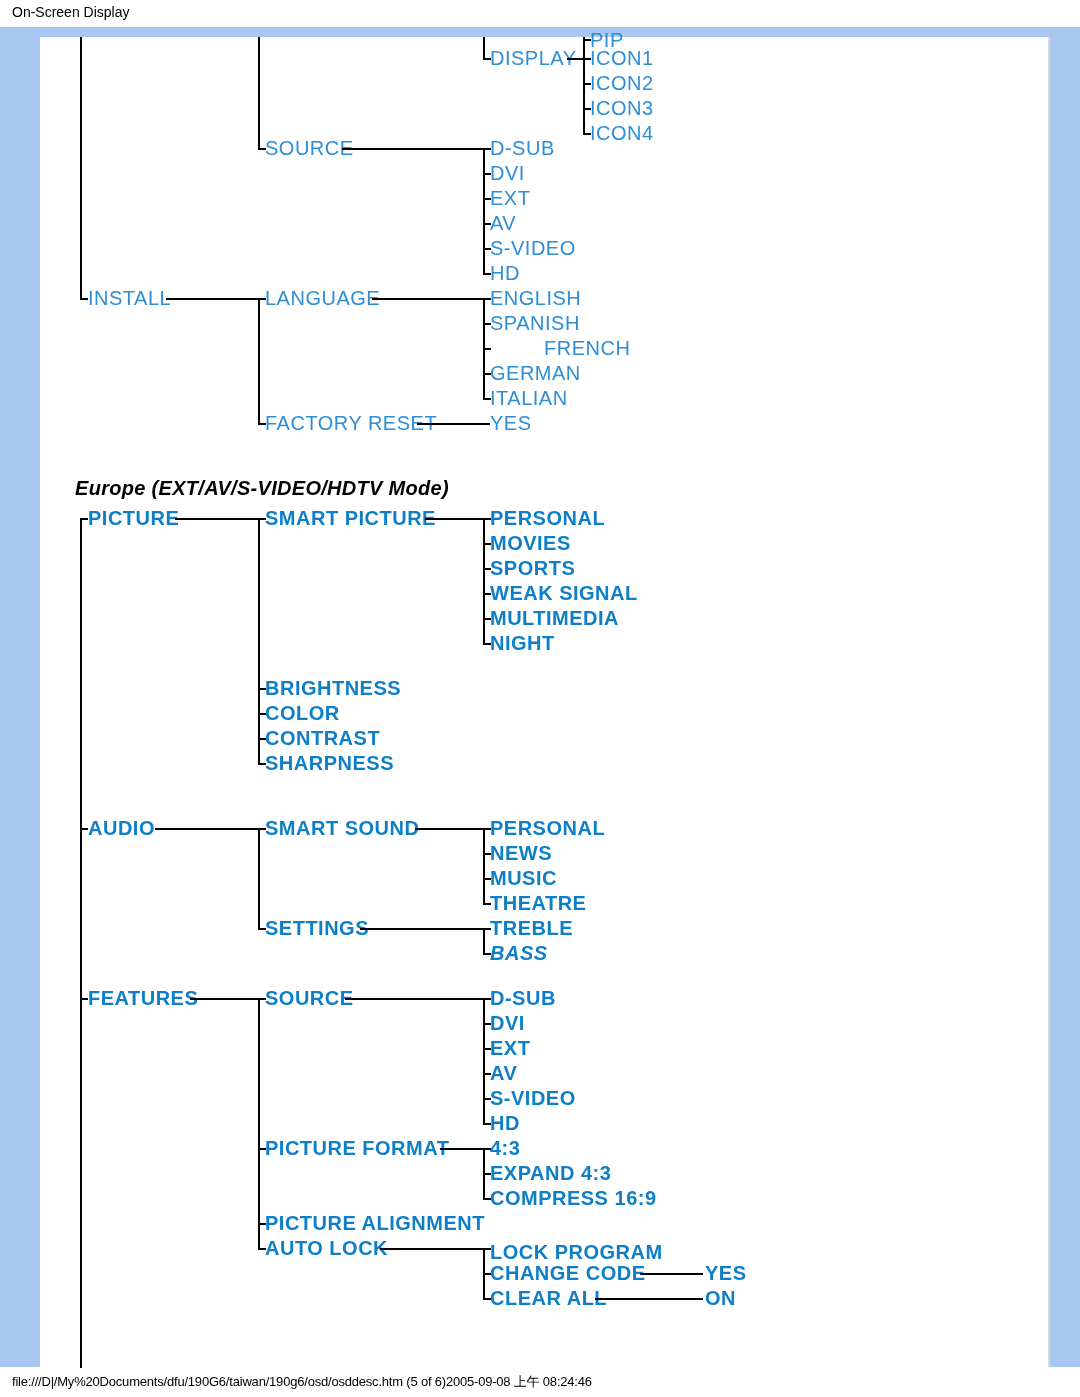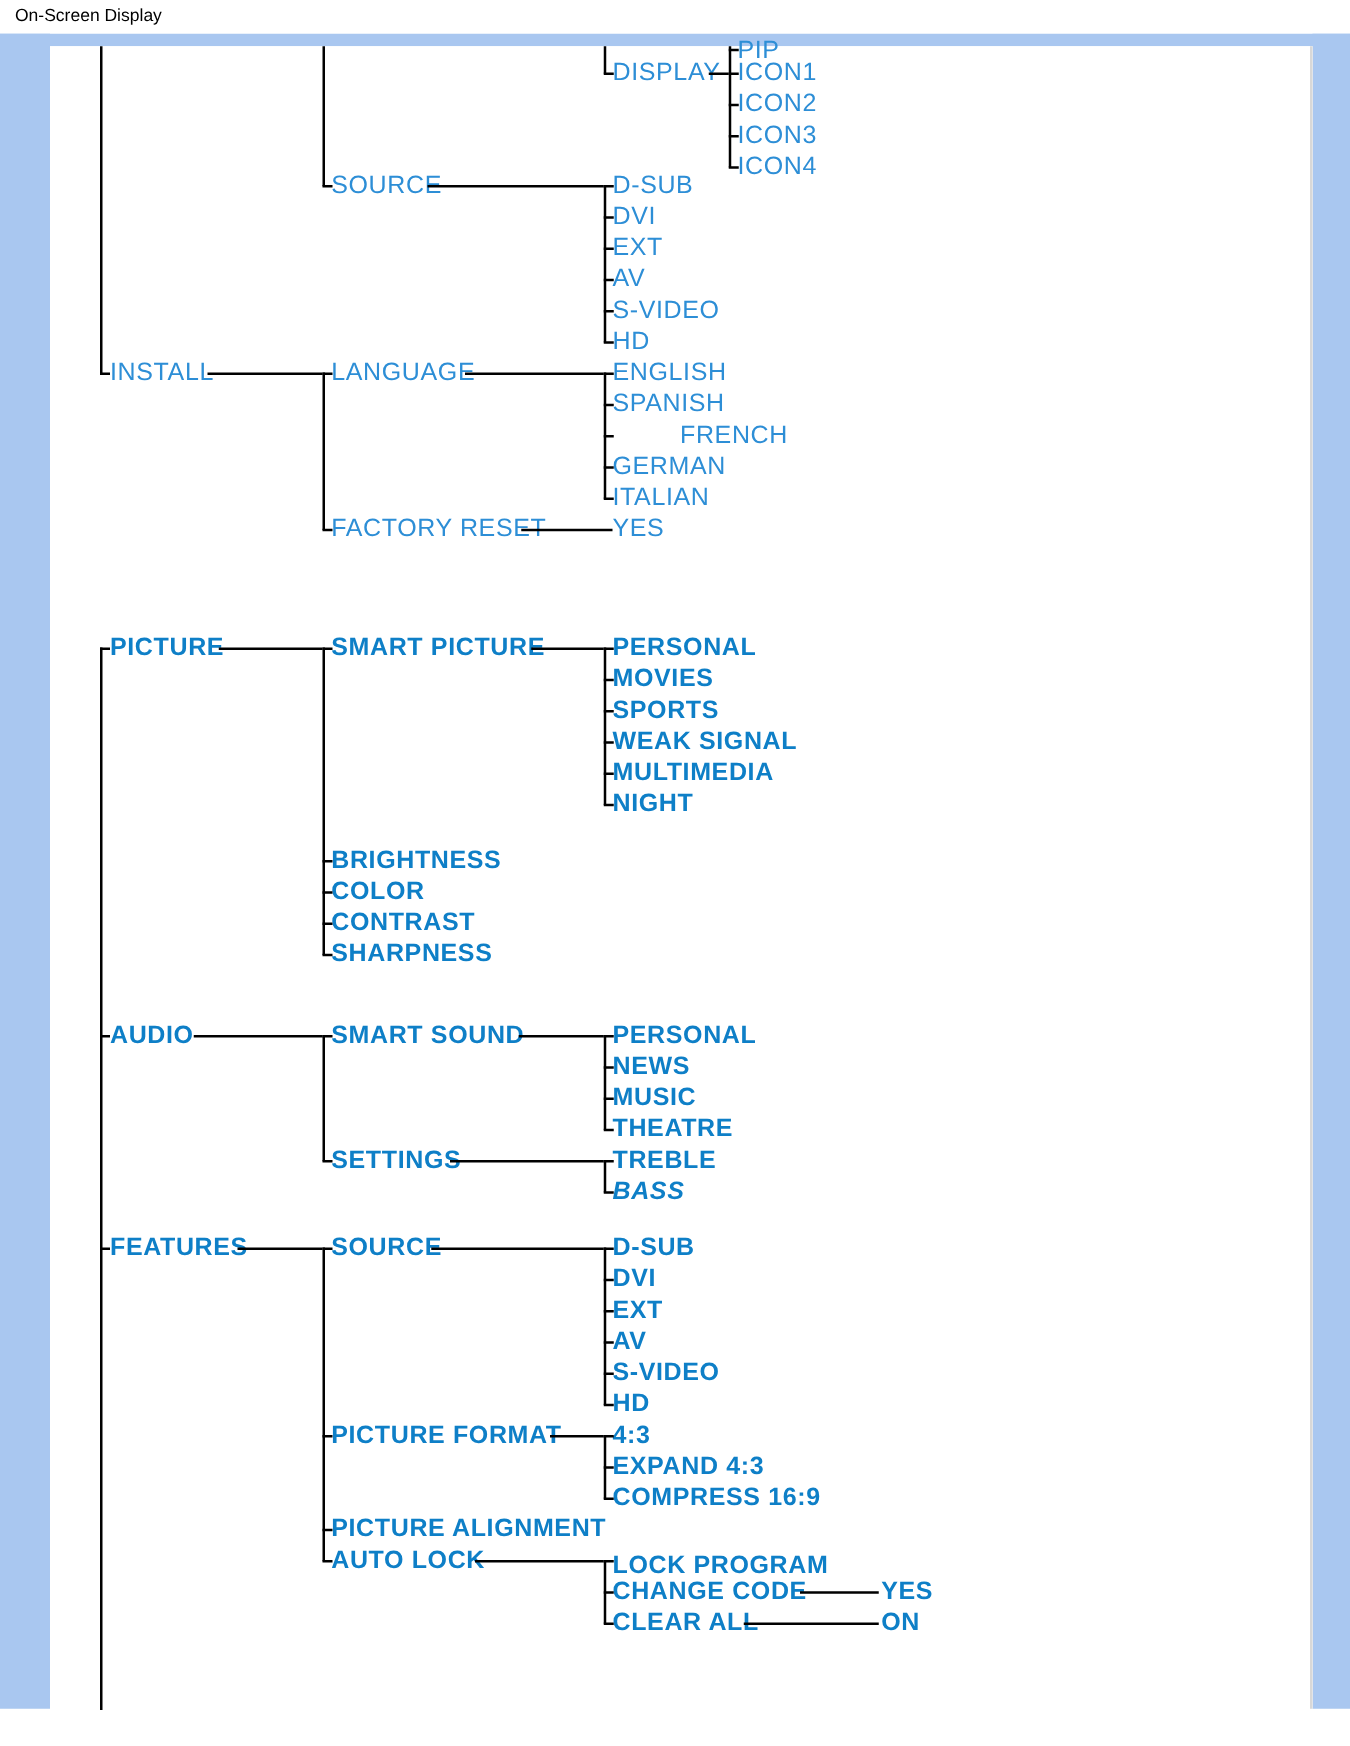--- a/index.html
+++ b/index.html
@@ -154,20 +154,21 @@
     <div class="h" style="left:332px; top:261px; width:111px;"></div>
     <div class="v" style="left:443px; top:261px; height:101px;"></div>
     <div class="h" style="left:443px; top:261px; width:8px;"></div>
     <div class="h" style="left:443px; top:286px; width:8px;"></div>
     <div class="h" style="left:443px; top:311px; width:8px;"></div>
     <div class="h" style="left:443px; top:336px; width:8px;"></div>
     <div class="h" style="left:443px; top:361px; width:8px;"></div>
 
     <div class="h" style="left:377px; top:386px; width:73px;"></div>
 
+    <div class="section-title" style="left:35px; top:440px;">Europe (EXT/AV/S-VIDEO/HDTV Mode)</div>
 
     <div class="node bold" style="left:48px;  top:470px;">PICTURE</div>
     <div class="node bold" style="left:225px; top:470px;">SMART PICTURE</div>
     <div class="node bold" style="left:450px; top:470px;">PERSONAL</div>
     <div class="node bold" style="left:450px; top:495px;">MOVIES</div>
     <div class="node bold" style="left:450px; top:520px;">SPORTS</div>
     <div class="node bold" style="left:450px; top:545px;">WEAK SIGNAL</div>
     <div class="node bold" style="left:450px; top:570px;">MULTIMEDIA</div>
     <div class="node bold" style="left:450px; top:595px;">NIGHT</div>
 
@@ -274,13 +275,14 @@
     <div class="h" style="left:443px; top:1211px; width:8px;"></div>
     <div class="h" style="left:443px; top:1236px; width:8px;"></div>
     <div class="h" style="left:443px; top:1261px; width:8px;"></div>
 
     <div class="h" style="left:600px; top:1236px; width:63px;"></div>
 
     <div class="h" style="left:555px; top:1261px; width:108px;"></div>
 
   </div>
 
+  <div class="footer-text">file:///D|/My%20Documents/dfu/190G6/taiwan/190g6/osd/osddesc.htm (5 of 6)2005-09-08 上午 08:24:46</div>
 </div>
 
 </body></html>

